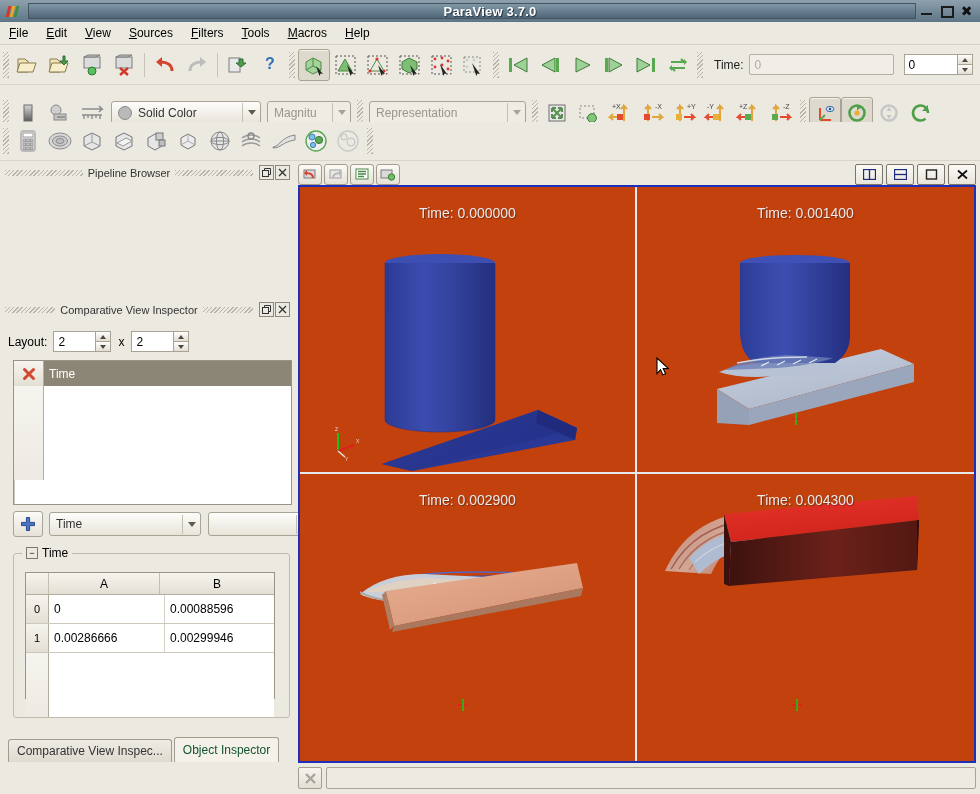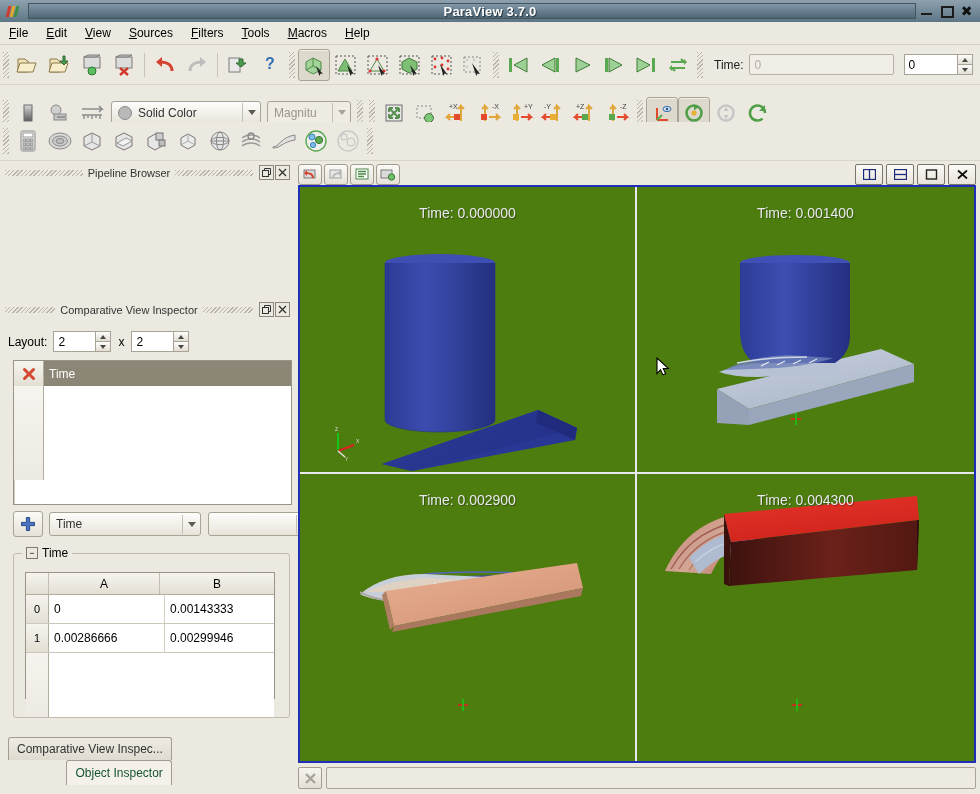--- a/index.html
+++ b/index.html
@@ -179,21 +179,21 @@
     padding:0 4px;font-size:12px;display:flex;align-items:center;gap:4px;
   }
   .gtoggle{
     width:10px;height:10px;border:1px solid #7e786c;background:#ece9e0;
     display:flex;align-items:center;justify-content:center;
     font-size:9px;line-height:8px;cursor:pointer;
   }
   #time-table{position:absolute;left:11px;top:18px;width:248px;height:125px;}
 
   .bottom-tabs{
-    position:absolute;left:8px;top:737px;display:flex;align-items:flex-end;flex-direction:column;
+    position:absolute;left:8px;top:737px;display:flex;align-items:flex-end;
   }
   .btab{
     height:22px;border:1px solid #a29c8f;border-bottom:none;
     background:linear-gradient(#eeebe3,#dfdbd0);
     display:flex;align-items:center;padding:0 8px;font-size:12px;
     border-radius:3px 3px 0 0;margin-right:2px;cursor:pointer;color:#333;
   }
   .btab.active{background:#f3f1ea;color:#14532d;height:24px;}
 
   
@@ -209,21 +209,21 @@
     width:26px;height:19px;border:1px solid #7a756a;border-radius:2px;
     background:linear-gradient(#fbfaf6,#e8e4da);
     display:flex;align-items:center;justify-content:center;margin-left:3px;cursor:pointer;
   }
   #views-frame{
     position:absolute;left:0;top:22px;width:678px;height:578px;
     border:2px solid #1f2fb8;background:#5c6478;
     display:grid;grid-template-columns:1fr 1fr;grid-template-rows:1fr 1fr;
     box-sizing:border-box;
   }
-  .rview{position:relative;overflow:hidden;background:#4d7c0f;}
+  .rview{position:relative;overflow:hidden;background:#c2410c;}
   .rview.b-r{border-right:2px solid #e8e8ee;}
   .rview.b-b{border-bottom:2px solid #e8e8ee;}
   .rview .vtime{
     position:absolute;left:0;right:0;top:18px;text-align:center;
     color:#e9e9ee;font-size:14px;font-family:"Liberation Sans",sans-serif;
     text-shadow:1px 1px 1px rgba(0,0,0,.35);
   }
   .rview svg{position:absolute;left:0;top:0;}
 
   
@@ -485,20 +485,26 @@
 
     <div class="combo disabled" style="width:82px">
       <span class="lbl">Magnitu</span>
       <span class="arrow">
           <i></i>
         </span>
     </div>
 
     <div class="grip"></div>
 
+    <div class="combo disabled" style="width:155px">
+      <span class="lbl">Representation</span>
+      <span class="arrow">
+          <i></i>
+        </span>
+    </div>
 
     <div class="grip"></div>
 
     <div class="tbtn">
       <svg width="26" height="22" viewBox="0 0 26 22">
           <rect x="5" y="3" width="16" height="16" fill="#e6e6e6" stroke="#6f6f6f"></rect>
           <path d="M8 6l10 10M18 6L8 16" stroke="#5a8f52" stroke-width="2"></path>
           <path d="M8 6h4M8 6v4M18 16h-4M18 16v-4M18 6h-4M18 6v4M8 16h4M8 16v-4" stroke="#5a8f52" stroke-width="2"></path>
         </svg>
     </div>
@@ -838,21 +844,21 @@
     </div>
     <div class="panel" id="time-table">
       <div class="tbl-head">
         <div class="c" style="width:22px"></div>
         <div class="c" style="width:110px;justify-content:center">A</div>
         <div class="c" style="flex:1;justify-content:center;border-right:none">B</div>
       </div>
       <div class="tbl-row" style="height:28px;border-bottom:1px solid #cdc8bb">
         <div class="rowhdr" style="width:22px;font-size:11px;border-bottom:none">0</div>
         <div class="c" style="width:110px">0</div>
-        <div class="c" style="flex:1;border-right:none">0.00143333</div>
+        <div class="c" style="flex:1;border-right:none">0.00088596</div>
       </div>
       <div class="tbl-row" style="height:28px;border-bottom:1px solid #cdc8bb">
         <div class="rowhdr" style="width:22px;font-size:11px;border-bottom:none">1</div>
         <div class="c" style="width:110px">0.00286666</div>
         <div class="c" style="flex:1;border-right:none">0.00299946</div>
       </div>
       <div style="display:flex;height:64px">
         <div style="width:22px;background:linear-gradient(#f6f4ee,#eceae2);border-right:1px solid #b3ada0"></div>
         <div style="flex:1;background:#fff"></div>
       </div>

